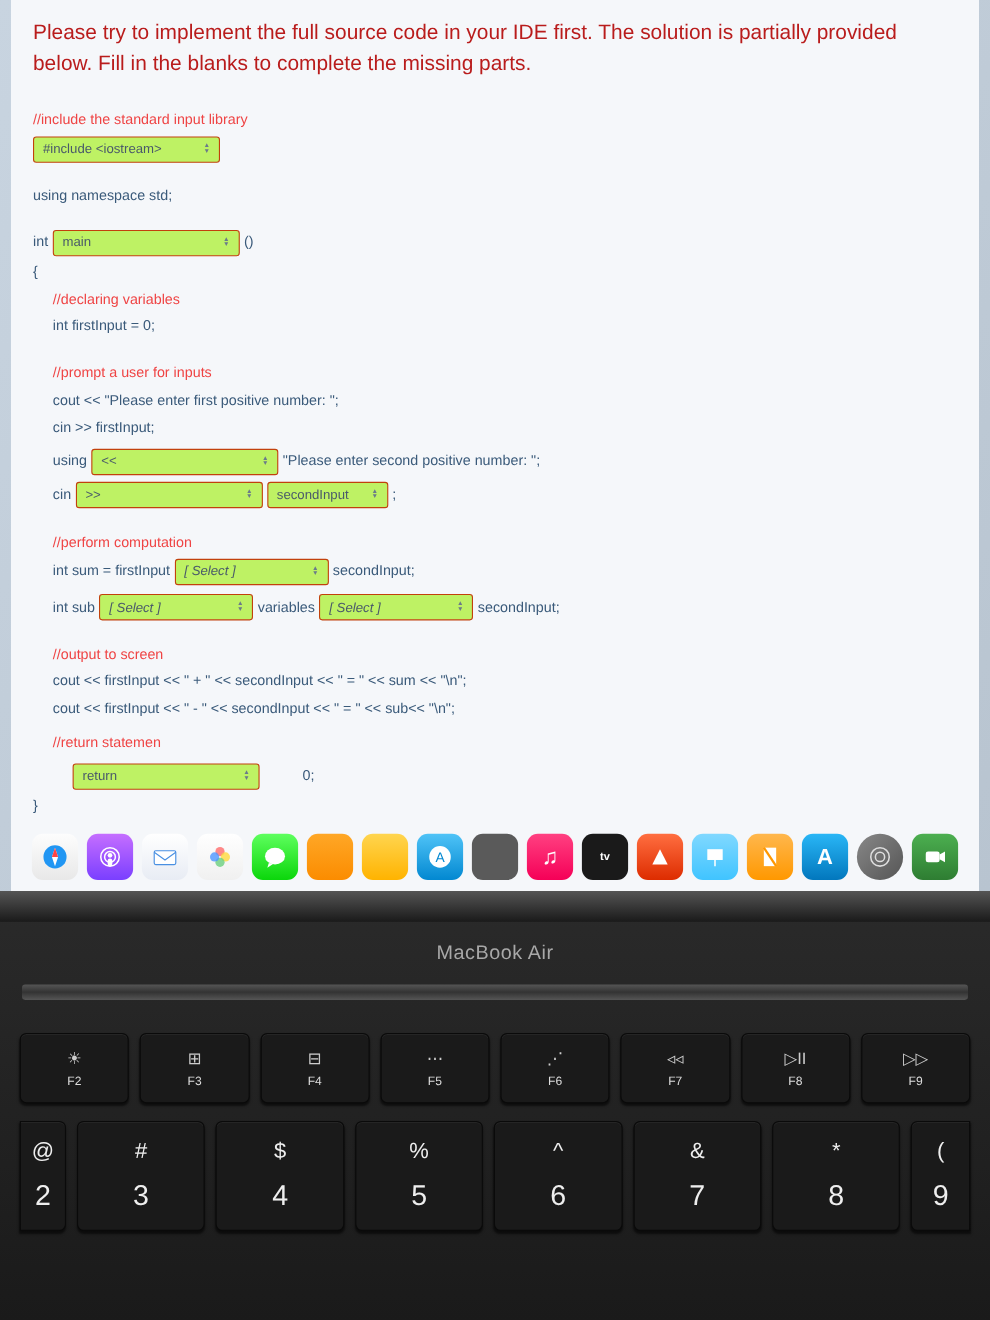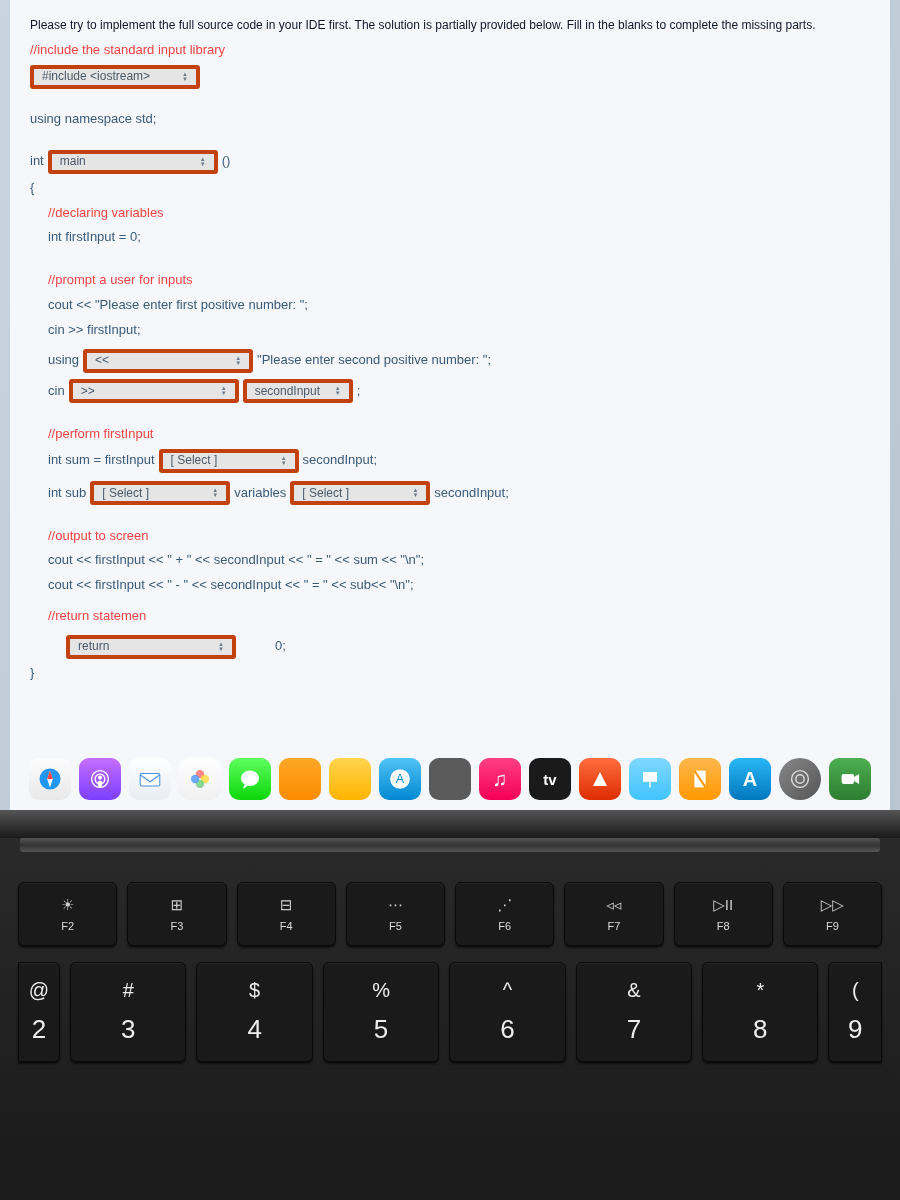--- a/index.html
+++ b/index.html
@@ -19,45 +19,45 @@
   .content-panel {
     background: #f5f7fa;
     padding: 16px 20px;
     height: 810px;
     font-size: 13px;
     color: #3a5a7a;
     line-height: 1.9;
     overflow: hidden;
   }
   .instructions {
-    color: #0f172a;
-    font-size: 12px;
-    margin-bottom: 4px;
+    color: #b91c1c;
+    font-size: 19px;
+    margin-bottom: 24px;
     line-height: 1.5;
   }
   .comment { color: #ef4444; }
   .code-line { display: flex; align-items: center; flex-wrap: wrap; gap: 4px; margin: 2px 0; }
   .indent1 { padding-left: 18px; }
   .indent2 { padding-left: 36px; gap: 39px; }
   .dropdown {
     display: inline-flex;
     align-items: center;
-    background: #e5e5e5;
-    border: 4px solid #c2410c;
+    background: #bef264;
+    border: 1px solid #c2410c;
     border-radius: 3px;
     padding: 3px 8px;
     min-width: 170px;
     height: 24px;
     font-size: 12px;
     color: #4a5a6a;
     justify-content: space-between;
     cursor: pointer;
   }
   .dropdown.short { min-width: 110px; }
-  .dropdown.med { min-width: 140px; }
+  .dropdown.med { min-width: 140px; font-style: italic; }
   .dd-arrows {
     display: inline-flex;
     flex-direction: column;
     font-size: 6px;
     line-height: 5px;
     color: #6a7a8a;
     margin-left: 6px;
   }
   .blank-space { margin-top: 18px; }
   .dock-area {
@@ -204,21 +204,21 @@
         <span class="dd-arrows">▲<br>▼</span>
       </span>
       <span class="dropdown short">
         <span>secondInput</span>
         <span class="dd-arrows">▲<br>▼</span>
       </span>
       <span>;</span>
     </div>
 
     <div class="blank-space"></div>
-    <div class="indent1 comment">//perform firstInput</div>
+    <div class="indent1 comment">//perform computation</div>
     <div class="code-line indent1">
       <span>int sum = firstInput</span>
       <span class="dropdown med">
         <span>[ Select ]</span>
         <span class="dd-arrows">▲<br>▼</span>
       </span>
       <span>secondInput;</span>
     </div>
 
     <div class="code-line indent1" style="margin-top:8px;">
@@ -290,21 +290,21 @@
     <div class="dock-icon" style="background:linear-gradient(#ffa726,#fb8c00);"></div>
     <div class="dock-icon" style="background:linear-gradient(#ffd54f,#ffb300);"></div>
     <div class="dock-icon" style="background:linear-gradient(#4fc3f7,#0288d1);">
         <svg viewBox="0 0 40 40">
           <circle cx="20" cy="20" r="14" fill="#fff"></circle>
           <text x="20" y="26" text-anchor="middle" font-size="18" fill="#0288d1">A</text>
         </svg>
       </div>
     <div class="dock-icon" style="background:#5a5a5a;"></div>
     <div class="dock-icon" style="background:linear-gradient(#ff4081,#f50057);color:#fff;">♫</div>
-    <div class="dock-icon" style="background:#1a1a1a;color:#fff;font-size:15px;font-weight:600;display:flex;align-items:center;justify-content:center;">
+    <div class="dock-icon" style="background:#1a1a1a;color:#fff;font-size:10px;font-weight:600;display:flex;align-items:center;justify-content:center;">
         <span style="font-size:14px;"></span>
         <span>tv</span>
       </div>
     <div class="dock-icon" style="background:linear-gradient(#ff6e40,#dd2c00);">
         <svg viewBox="0 0 40 40">
           <path d="M10 30 L20 10 L30 30 Z" fill="#fff"></path>
         </svg>
       </div>
     <div class="dock-icon" style="background:linear-gradient(#80d8ff,#40c4ff);">
         <svg viewBox="0 0 40 40">
@@ -329,20 +329,21 @@
         <svg viewBox="0 0 40 40">
           <rect x="8" y="13" width="18" height="14" rx="3" fill="#fff"></rect>
           <path d="M26 17 L33 13 L33 27 L26 23 Z" fill="#fff"></path>
         </svg>
       </div>
   </div>
 </div>
 
 <div class="laptop-body">
   <div class="hinge"></div>
+  <div class="macbook-label">MacBook Air</div>
   <div class="keyboard-gap"></div>
 
   <div class="fn-row">
       <div class="fn-key">
         <div class="icon">☀</div>
         <div>F2</div>
       </div>
       <div class="fn-key">
         <div class="icon">⊞</div>
         <div>F3</div>

